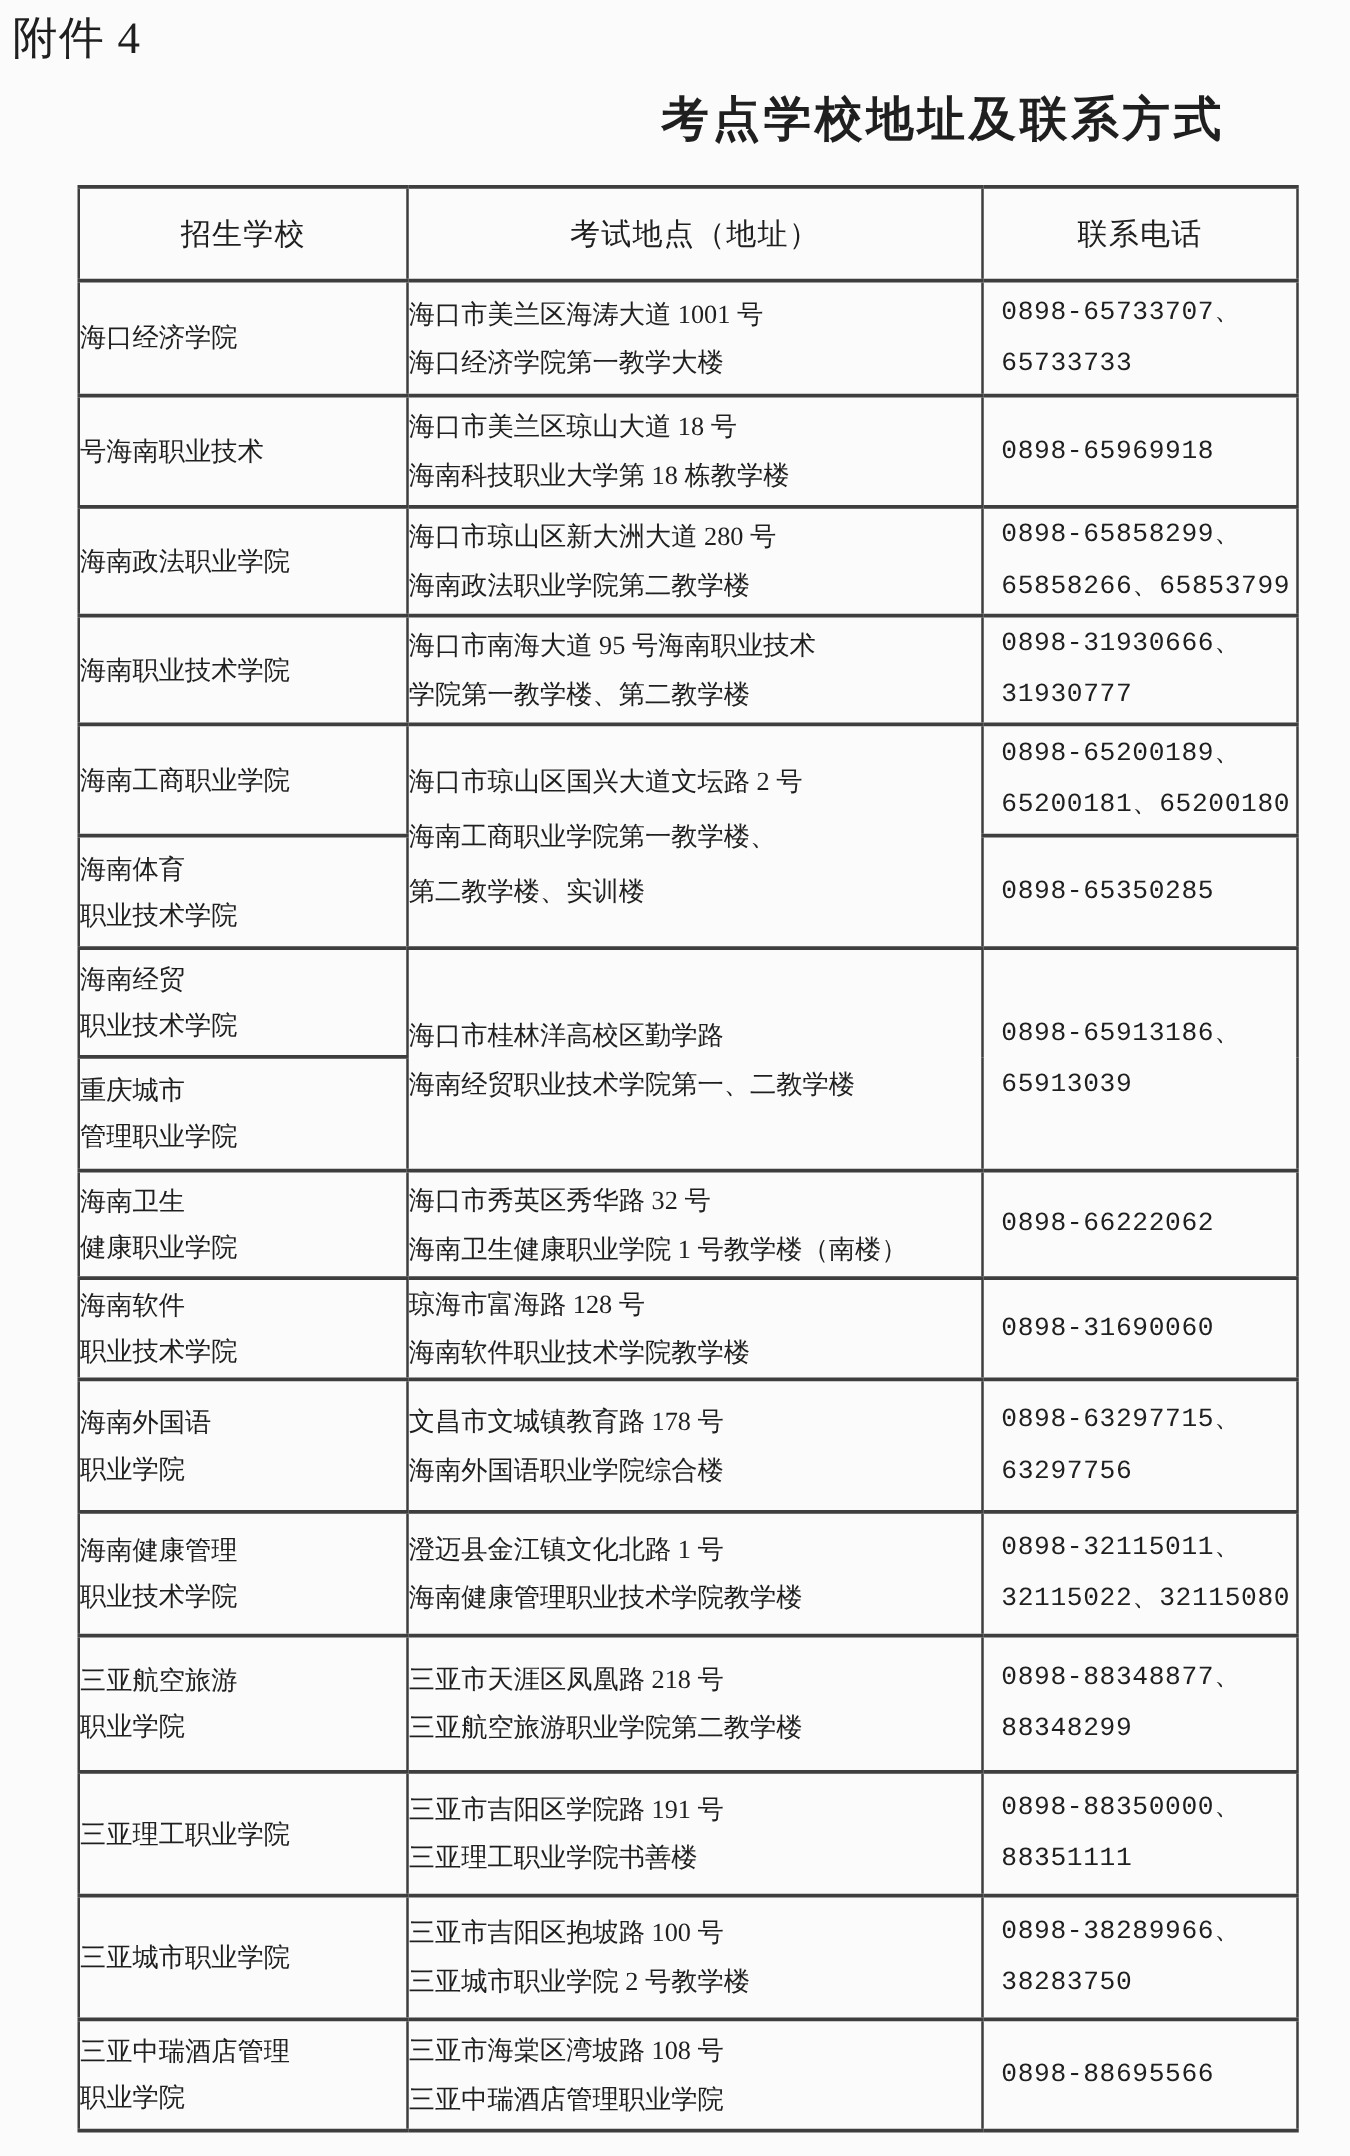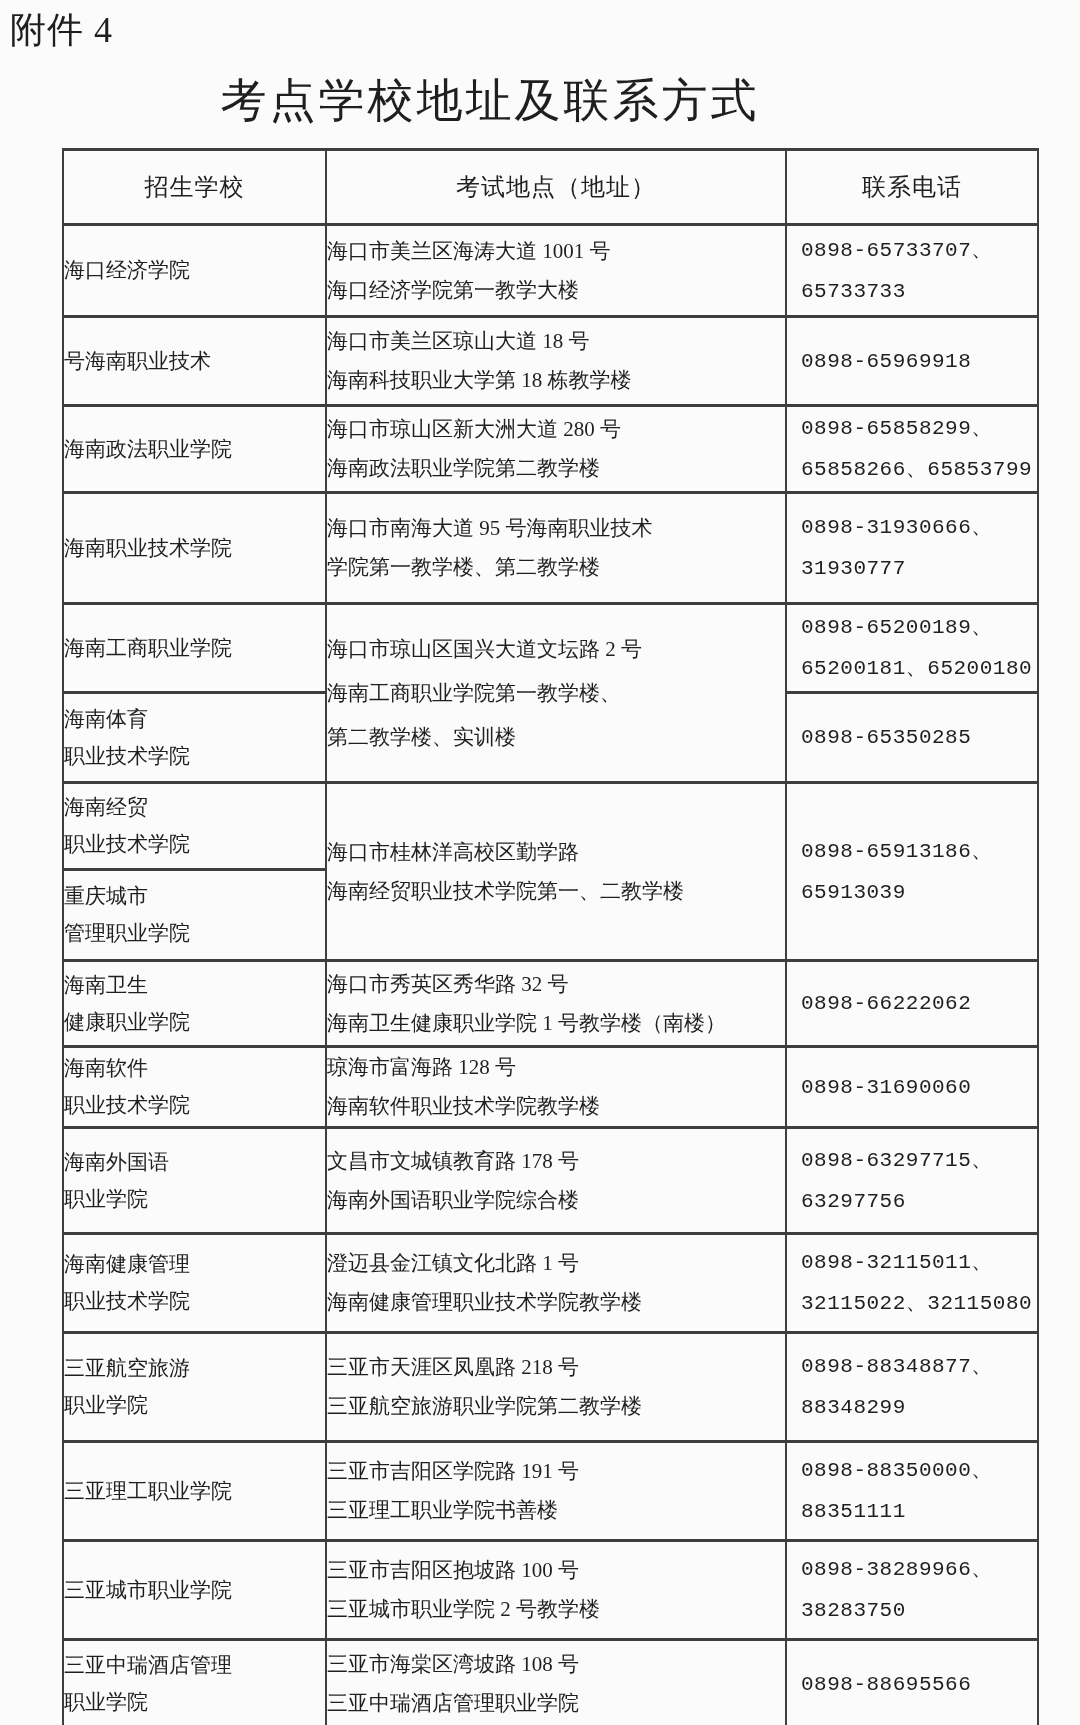--- a/index.html
+++ b/index.html
@@ -10,22 +10,22 @@
     font-family:"Liberation Serif","DejaVu Serif",serif;
     position:relative;
     overflow:hidden;
   }
   .attachment{
     position:absolute;top:6px;left:10px;
     font-size:36px;letter-spacing:1px;
   }
   .title{
     position:absolute;top:70px;left:0;width:980px;
-    text-align:center;
-    font-size:46px;font-weight:400;letter-spacing:3px;
+    text-align:right;
+    font-size:38px;font-weight:700;letter-spacing:3px;
     font-family:"Liberation Sans","DejaVu Sans",sans-serif;
   }
   table.main{
     position:absolute;top:148px;left:62px;
     width:975px;
     border-collapse:collapse;
     table-layout:fixed;
   }
   th,td{
     border-left:2px solid #3e3e3e;
@@ -99,21 +99,21 @@
     <td class="c-addr">
       <div class="ln">海口市琼山区新大洲大道 280 号</div>
       <div class="ln">海南政法职业学院第二教学楼</div>
     </td>
     <td class="c-phone">
       <div class="ln">0898-65858299、</div>
       <div class="ln">65858266、65853799</div>
     </td>
   </tr>
 
-  <tr style="height:111px">
+  <tr style="height:87px">
     <td class="c-school">
       <div class="ln">海南职业技术学院</div>
     </td>
     <td class="c-addr">
       <div class="ln">海口市南海大道 95 号海南职业技术</div>
       <div class="ln">学院第一教学楼、第二教学楼</div>
     </td>
     <td class="c-phone">
       <div class="ln">0898-31930666、</div>
       <div class="ln">31930777</div>

